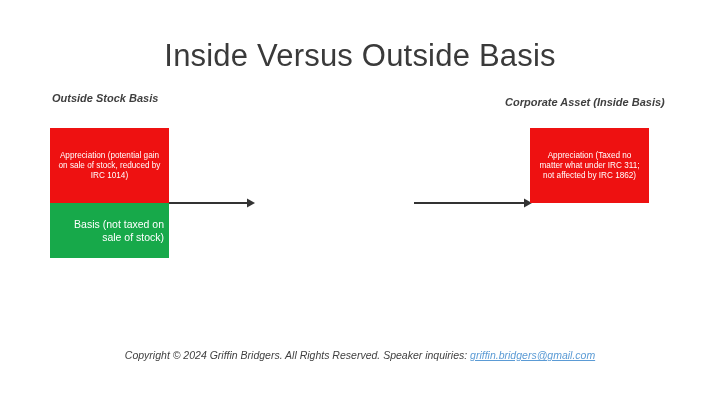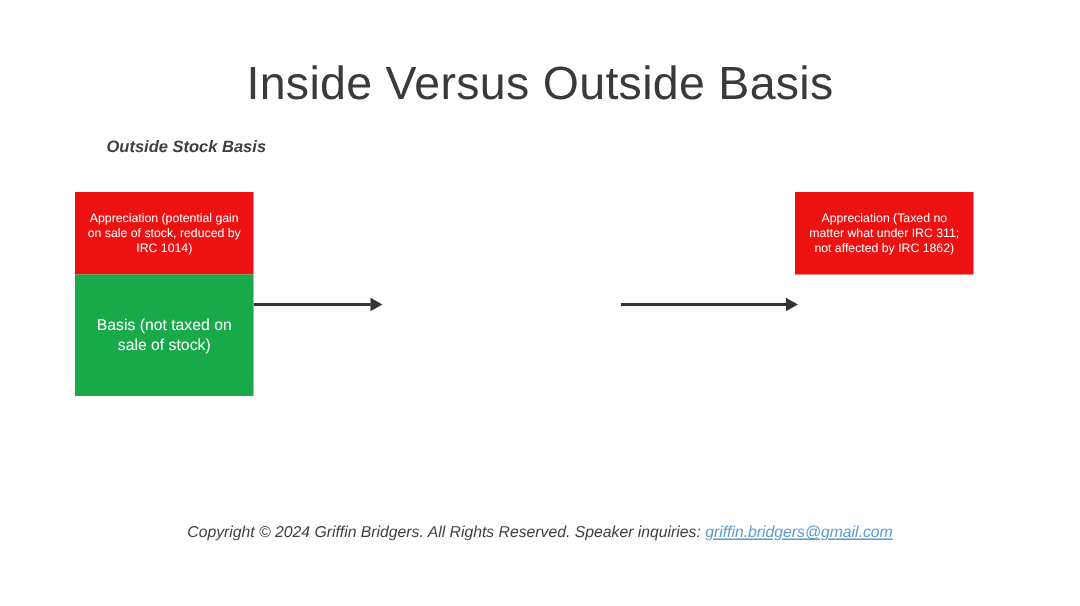--- a/index.html
+++ b/index.html
@@ -37,21 +37,21 @@
   
   .side-caption {
     position: absolute;
     font-family: "Liberation Sans", sans-serif;
     font-size: 11px;
     font-style: italic;
     font-weight: 700;
     color: #3f3f3f;
     white-space: nowrap;
   }
-  #caption-left  { left: 52px;  top: 92px; margin-left: 19px; }
+  #caption-left  { left: 52px;  top: 92px; }
   #caption-right { left: 505px; top: 96px; }
 
   
   .stack {
     position: absolute;
     width: 119px;
     top: 128px;
   }
   #stack-left  { left: 50px; }
   #stack-right { left: 530px; }
@@ -63,27 +63,28 @@
     align-items: center;
     justify-content: center;
     text-align: center;
     color: #ffffff;
     font-family: "Liberation Sans", sans-serif;
     line-height: 1.22;
     padding: 2px 5px;
   }
   .box-appreciation {
     background: #ee1111;
-    height: 55px;
+    height: 75px;
     font-size: 8.2px;
   }
   .box-basis {
     background: #17a94a;
-    height: 81px;
+    height: 55px;
     font-size: 10.5px;
+    text-align: right;
   }
 
   
   #corporation-box {
     position: absolute;
     left: 253px;
     top: 176px;
     width: 161px;
     height: 50px;
     box-sizing: border-box;
@@ -129,20 +130,21 @@
 </style>
 </head>
 <body>
 
 <div id="slide">
 
   <div id="slide-title">Inside Versus Outside Basis</div>
 
   <div id="caption-left" class="side-caption">Outside Stock Basis</div>
 
+  <div id="caption-right" class="side-caption">Corporate Asset (Inside Basis)</div>
 
   <div id="stack-left" class="stack">
     <div class="box box-appreciation">Appreciation (potential gain on sale of stock, reduced by IRC 1014)</div>
     <div class="box box-basis">Basis (not taxed on sale of stock)</div>
   </div>
 
   <div id="connector-left" class="connector">
     <svg width="86" height="14" viewBox="0 0 86 14" xmlns="http://www.w3.org/2000/svg">
       <line x1="0" y1="7" x2="78" y2="7" stroke="#333333" stroke-width="2"></line>
       <polygon points="78,2.5 86,7 78,11.5" fill="#333333"></polygon>

